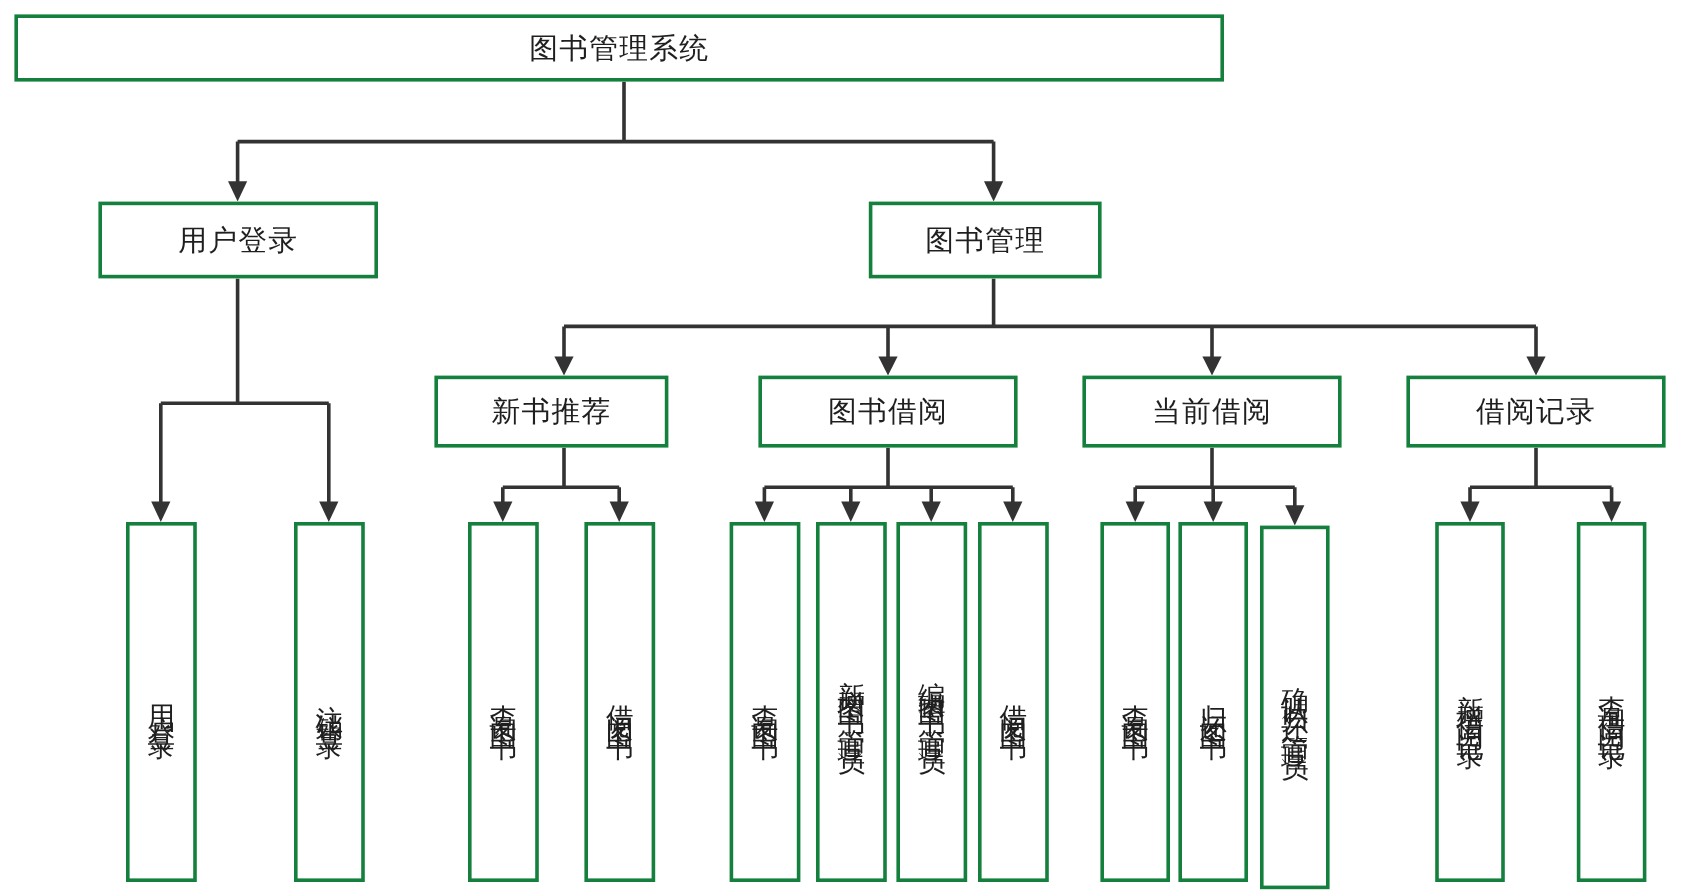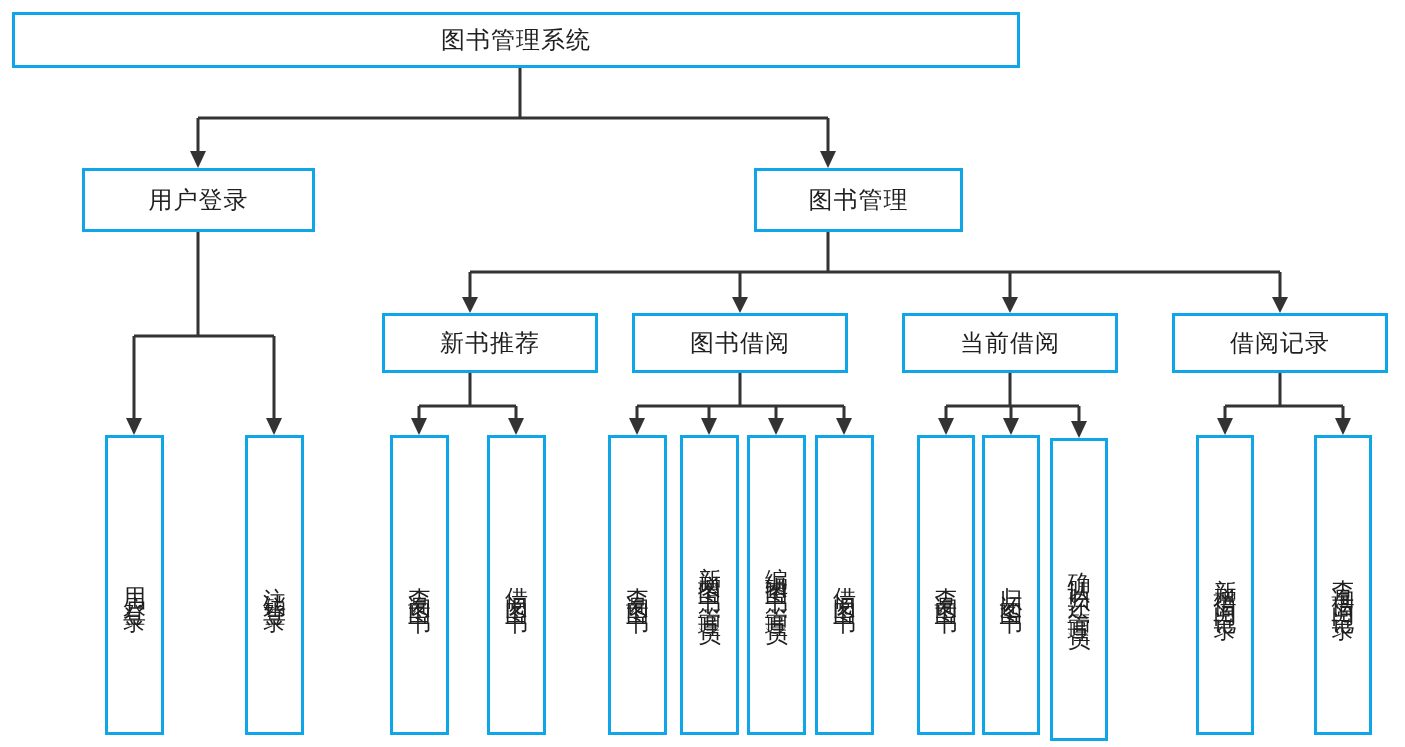--- a/index.html
+++ b/index.html
@@ -19,21 +19,21 @@
     position: absolute;
     left: 0;
     top: 0;
     width: 1405px;
     height: 747px;
     pointer-events: none;
   }
   .node {
     position: absolute;
     box-sizing: border-box;
-    border: 3px solid #0ea5e9;
+    border: 3px solid #15803d;
     background: #ffffff;
     color: #1f1f1f;
     display: flex;
     align-items: center;
     justify-content: center;
     font-size: 24px;
     letter-spacing: 1px;
     white-space: nowrap;
   }
   .leaf {
@@ -96,23 +96,23 @@
       <polygon points="1003,418 1019,418 1011,435"></polygon>
       <polygon points="1071,421 1087,421 1079,438"></polygon>
       <polygon points="1217,418 1233,418 1225,435"></polygon>
       <polygon points="1335,418 1351,418 1343,435"></polygon>
     </g>
   </svg>
 
   <div class="node" style="left:12px; top:12px; width:1008px; height:56px;">图书管理系统</div>
 
   <div class="node" style="left:82px; top:168px; width:233px; height:64px;">用户登录</div>
-  <div class="node" style="left:754px; top:168px; width:209px; height:64px;">图书管理</div>
+  <div class="node" style="left:724px; top:168px; width:194px; height:64px;">图书管理</div>
 
-  <div class="node" style="left:362px; top:313px; width:216px; height:60px;margin-left:20px;">新书推荐</div>
+  <div class="node" style="left:362px; top:313px; width:195px; height:60px;">新书推荐</div>
   <div class="node" style="left:902px; top:313px; width:216px; height:60px;">当前借阅</div>
   <div class="node" style="left:632px; top:313px; width:216px; height:60px;">图书借阅</div>
   <div class="node" style="left:1172px; top:313px; width:216px; height:60px;">借阅记录</div>
 
   <div class="node leaf" style="left:105px; top:435px; width:59px; height:300px;">用户登录</div>
   <div class="node leaf" style="left:245px; top:435px; width:59px; height:300px;">注销登录</div>
 
   <div class="node leaf" style="left:390px; top:435px; width:59px; height:300px;">查询图书</div>
   <div class="node leaf" style="left:487px; top:435px; width:59px; height:300px;">借阅图书</div>
 

